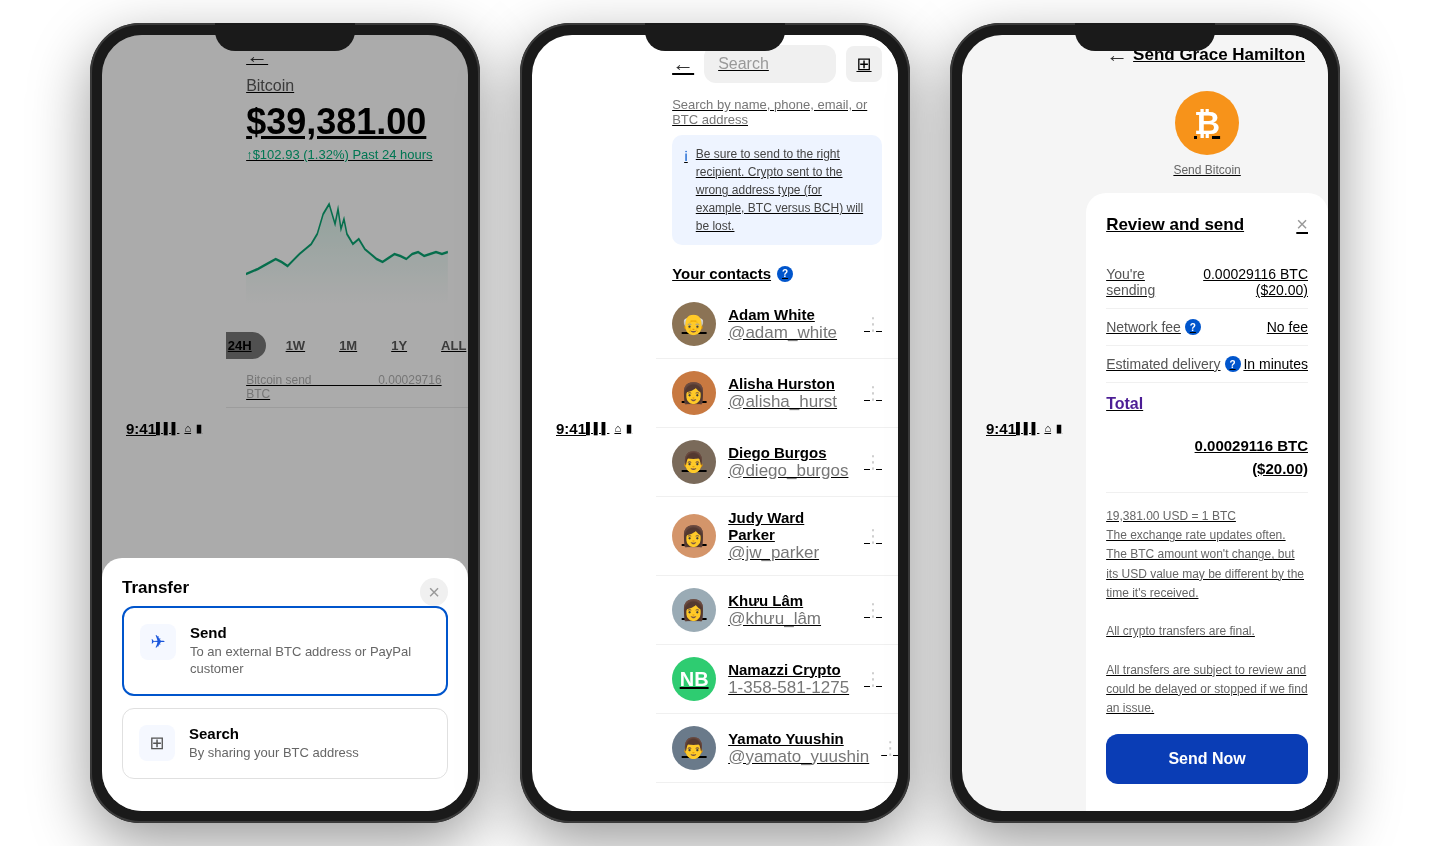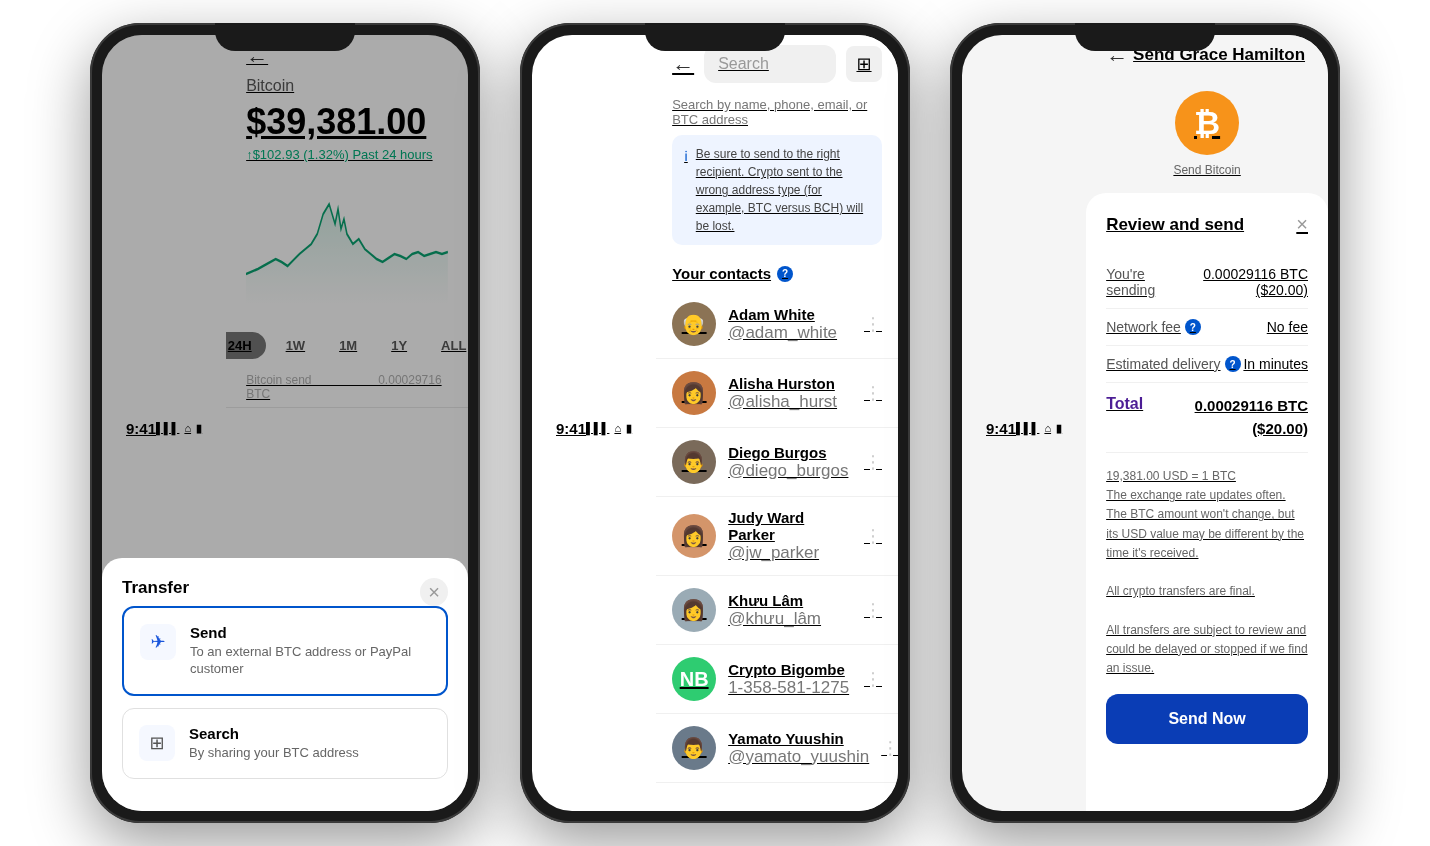--- a/index.html
+++ b/index.html
@@ -249,21 +249,21 @@
     .p3-detail-label { font-size: 14px; color: #555; display: flex; align-items: center; gap: 4px; }
     .p3-detail-value { font-size: 14px; color: #000; text-align: right; max-width: 55%; }
     .p3-total-row {
       display: flex;
       justify-content: space-between;
       align-items: flex-start;
       padding: 12px 0;
       border-bottom: 1px solid #f0f0f0;
     }
     .p3-total-label { font-size: 16px; font-weight: 700; color: #4c1d95; }
-    .p3-total-value { font-size: 15px; font-weight: 700; color: #000; text-align: right; }
+    .p3-total-value { font-size: 15px; font-weight: 700; color: #000; text-align: right; margin-top: 40px; }
     .p3-disclaimer { font-size: 12px; color: #666; line-height: 1.6; margin-top: 14px; }
     .p3-send-btn {
       background: #0a3db5;
       color: #fff;
       border: none;
       border-radius: 12px;
       padding: 16px;
       font-size: 16px;
       font-weight: 600;
       width: 100%;
@@ -419,21 +419,21 @@
             <div class="contact-avatar" style="background: rgb(154, 171, 181); font-size: 20px;">👩</div>
             <div class="contact-info">
               <div class="contact-name">Khưu Lâm</div>
               <div class="contact-handle">@khưu_lâm</div>
             </div>
             <span class="contact-more">⋮</span>
           </div>
           <div class="contact-item">
             <div class="contact-avatar" style="background: rgb(46, 204, 113);">NB</div>
             <div class="contact-info">
-              <div class="contact-name">Crypto Bigombe</div>
+              <div class="contact-name">Namazzi Crypto</div>
               <div class="contact-handle">1-358-581-1275</div>
             </div>
             <span class="contact-more">⋮</span>
           </div>
           <div class="contact-item">
             <div class="contact-avatar" style="background: rgb(106, 122, 138); font-size: 20px;">👨</div>
             <div class="contact-info">
               <div class="contact-name">Yamato Yuushin</div>
               <div class="contact-handle">@yamato_yuushin</div>
             </div>

